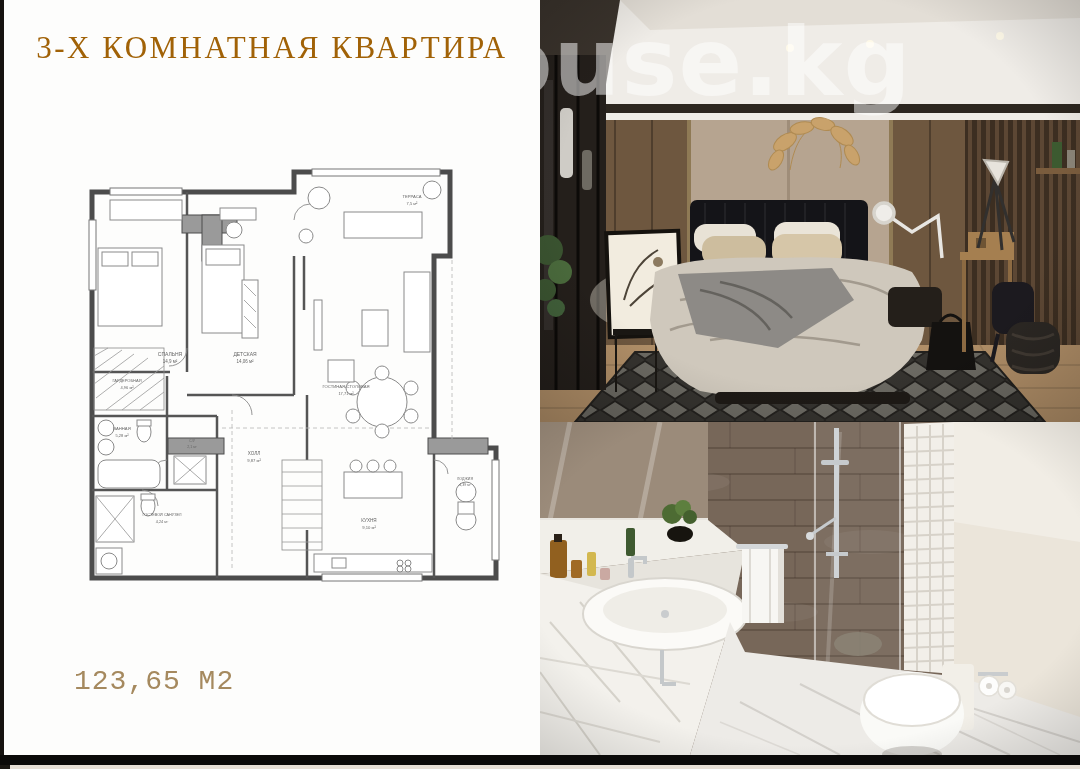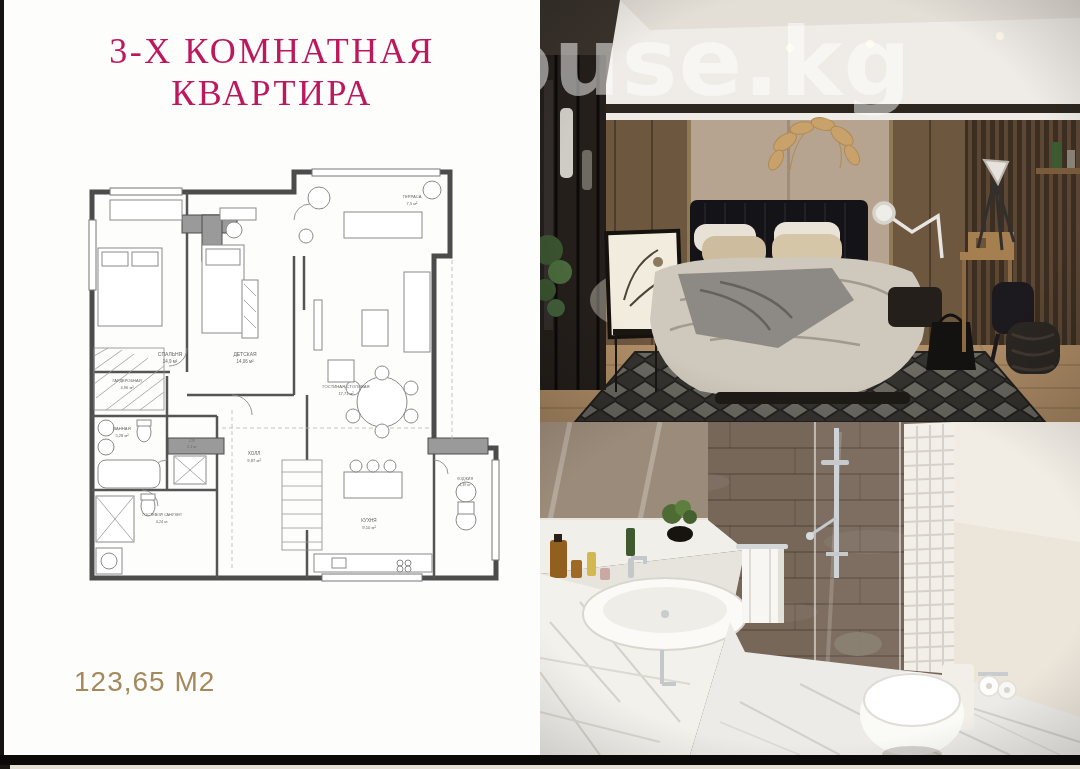--- a/index.html
+++ b/index.html
@@ -2,24 +2,24 @@
 <html><head>
 <meta charset="utf-8">
 <style>
   html,body{margin:0;padding:0;background:#222;}
   .page{position:relative;width:1080px;height:769px;background:#fdfdfc;overflow:hidden;
         font-family:"Liberation Sans",sans-serif;}
   .edge-left{position:absolute;left:0;top:0;width:4px;height:769px;background:#161310;}
   .left-panel{position:absolute;left:4px;top:0;width:536px;height:755px;background:#fdfdfc;}
   .apt-title{position:absolute;left:0;top:30px;width:100%;text-align:center;
              font-family:"Liberation Serif","DejaVu Serif",serif;
-             font-size:36px;letter-spacing:2.5px;color:#be185d;font-weight:500;}
+             font-size:31px;letter-spacing:2.5px;color:#a16207;font-weight:500;}
   .plan-wrap{position:absolute;left:78px;top:160px;width:420px;height:432px;}
   .total-area{position:absolute;left:70px;top:666px;
-              font-family:Liberation Sans, sans-serif;
+              font-family:Liberation Mono, monospace;
               font-size:28px;letter-spacing:1px;color:#a5895e;}
   .right-panel{position:absolute;left:540px;top:0;width:540px;height:755px;}
   .photo{position:absolute;left:0;width:540px;overflow:hidden;}
   .photo-bedroom{top:0;height:422px;background:#6e573f;}
   .photo-bathroom{top:422px;height:333px;background:#776759;}
   .watermark{position:absolute;left:-52px;top:8px;
              font-family:"DejaVu Sans",sans-serif;font-weight:bold;
              font-size:94px;letter-spacing:1px;color:rgba(255,255,255,0.5);
              white-space:nowrap;pointer-events:none;}
   .bottom-bar{position:absolute;left:0;top:755px;width:1080px;height:10px;background:#0b0a09;}

